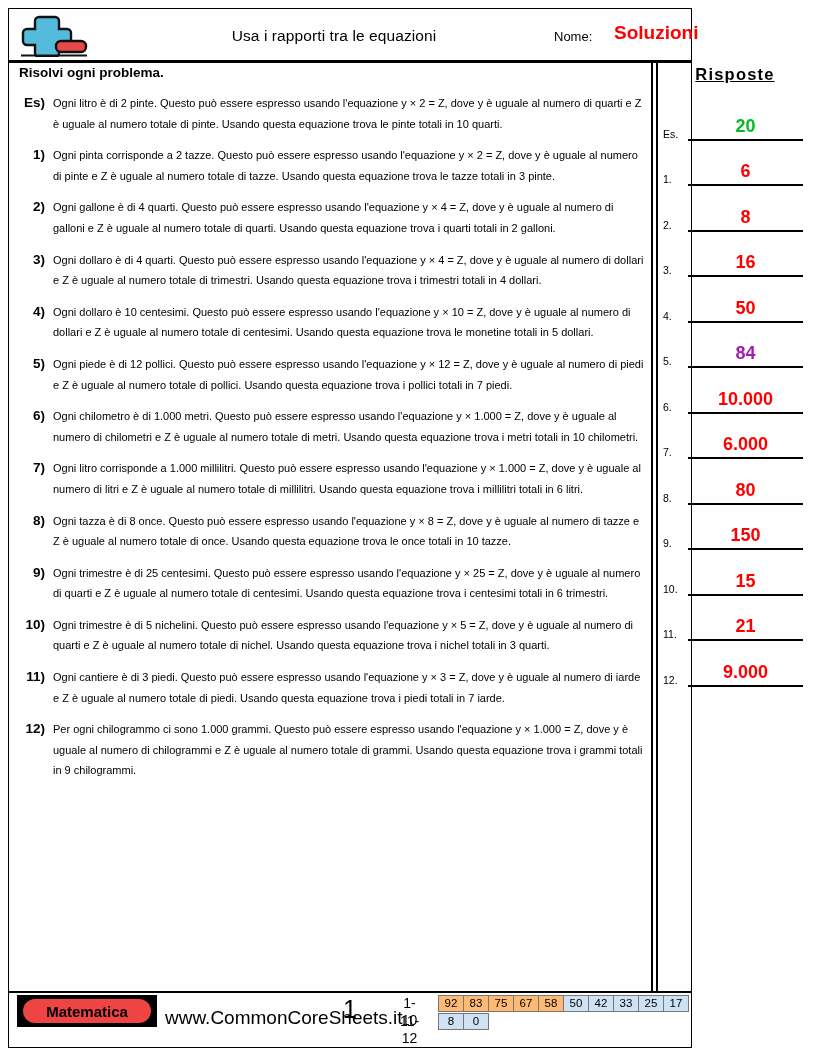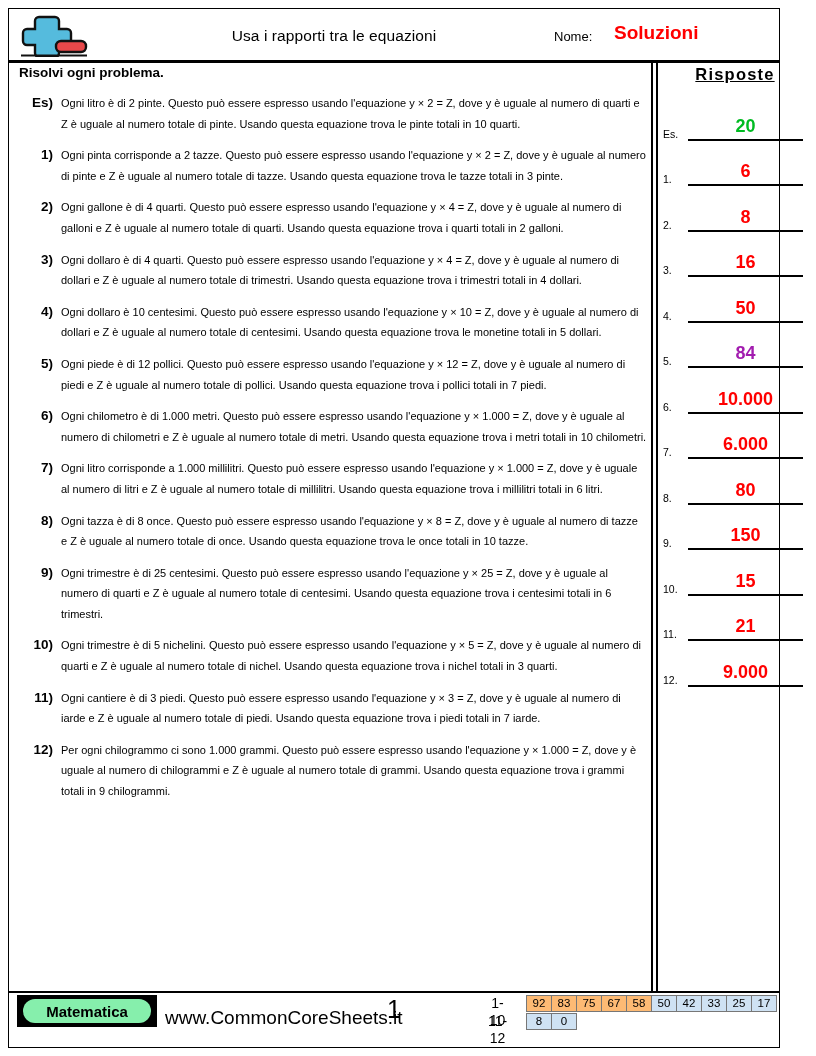--- a/index.html
+++ b/index.html
@@ -10,21 +10,21 @@
   body {
     width: 816px; height: 1056px;
     font-family: "Liberation Sans", sans-serif;
     color: #000;
     position: relative;
     overflow: hidden;
   }
   #page {
     position: absolute;
     left: 8px; top: 8px;
-    width: 772px; height: 1040px;
+    width: 684px; height: 1040px;
     border: 1px solid #000;
     background: #fff;
   }
 
   
   #header {
     position: relative;
     height: 52px;
     width: 100%;
   }
@@ -98,21 +98,20 @@
     display: flex;
     margin-bottom: 11px;
   }
   .p-num {
     flex: 0 0 36px;
     text-align: right;
     font-size: 13.5px;
     font-weight: bold;
     padding-right: 8px;
     line-height: 20.6px;
-    margin-left: 8px;
   }
   .p-text {
     flex: 1 1 auto;
     font-size: 11px;
     line-height: 20.6px;
     text-align: left;
   }
 
   
   #answers {
@@ -181,21 +180,21 @@
     position: absolute;
     left: 8px; top: 4px;
     width: 140px; height: 32px;
     background: #000;
     display: flex;
     align-items: center;
     justify-content: center;
   }
   #brand-pill {
     width: 128px; height: 24px;
-    background: #86efac;
+    background: #ef4444;
     border-radius: 13px;
     display: flex;
     align-items: center;
     justify-content: center;
     font-size: 15px;
     font-weight: bold;
   }
   #site {
     position: absolute;
     left: 156px; top: 16px;

